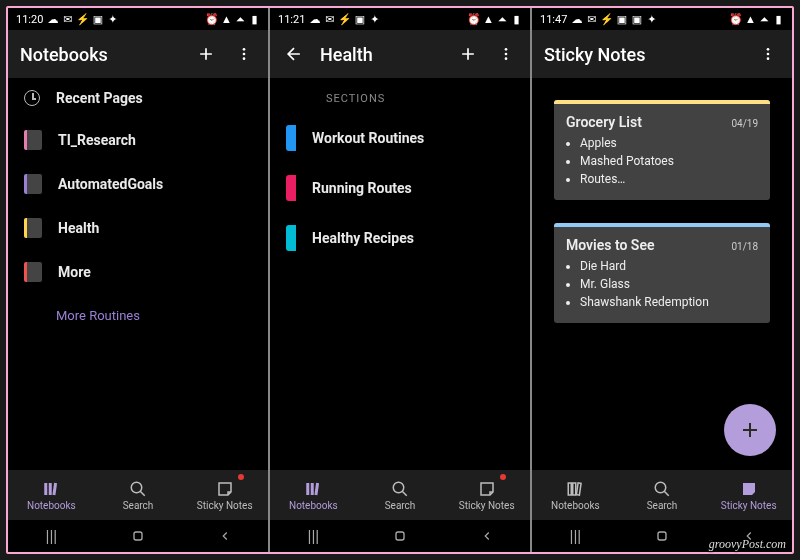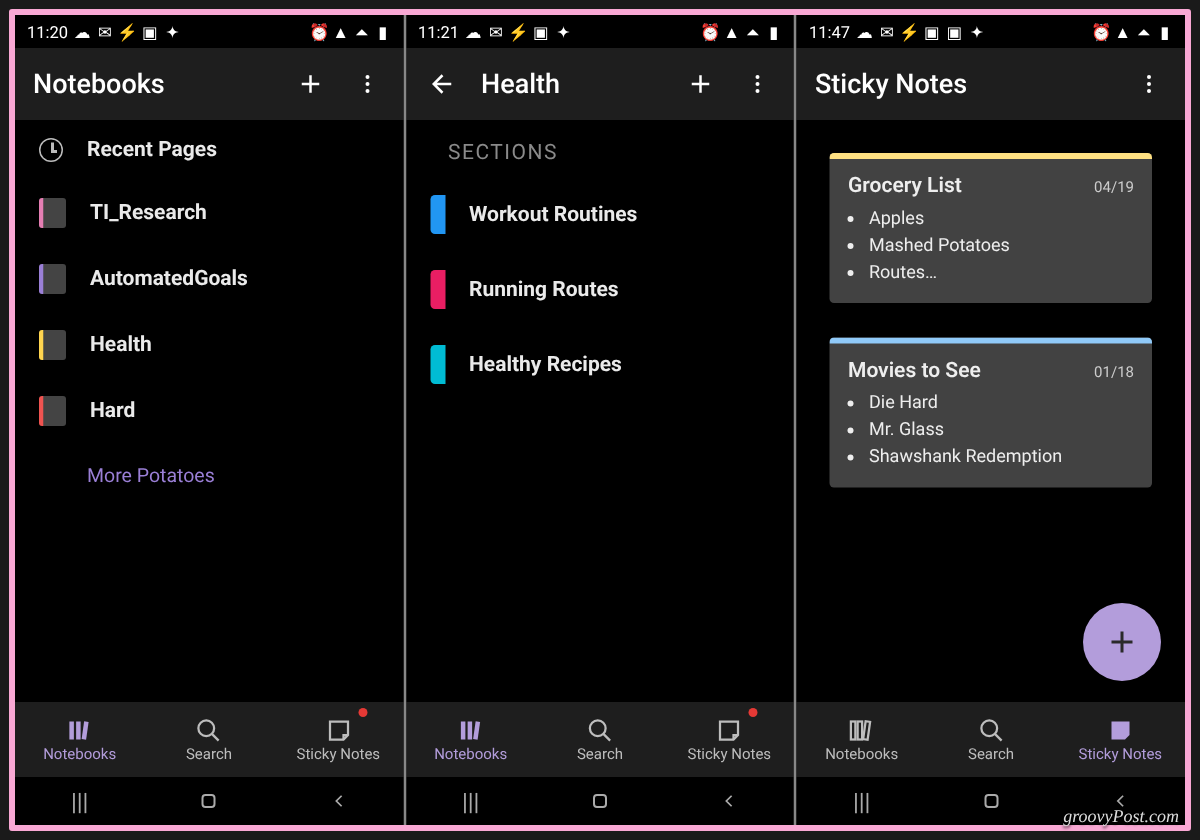--- a/index.html
+++ b/index.html
@@ -1,27 +1,27 @@
 <!DOCTYPE html>
 <html><head>
   <meta charset="utf-8">
   <style>
     * { margin: 0; padding: 0; box-sizing: border-box; }
     body { background: #1a1a1a; width: 800px; height: 560px; overflow: hidden; font-family: -apple-system, Roboto, sans-serif; position: relative; }
-    .frame { position: absolute; inset: 6px; border: 4px solid #f9a8d4; border-radius: 2px; display: flex; gap: 2px; background: #888; }
+    .frame { position: absolute; inset: 6px; border: 2px solid #f9a8d4; border-radius: 2px; display: flex; gap: 2px; background: #888; }
     .phone { flex: 1; background: #000; display: flex; flex-direction: column; position: relative; }
     .statusbar { height: 22px; background: #000; color: #fff; display: flex; align-items: center; padding: 0 8px; font-size: 11px; }
     .statusbar .sb-left { display: flex; gap: 4px; align-items: center; }
     .statusbar .sb-right { margin-left: auto; display: flex; gap: 3px; align-items: center; }
     .sb-glyph { width: 11px; height: 11px; display: inline-flex; align-items: center; justify-content: center; }
     .appbar { height: 48px; background: #1e1e1e; display: flex; align-items: center; padding: 0 12px; gap: 14px; }
     .appbar .title { color: #fff; font-size: 18px; font-weight: 500; flex: 1; }
     .iconbtn { width: 24px; height: 24px; display: flex; align-items: center; justify-content: center; color: #fff; cursor: pointer; }
     .content { flex: 1; background: #000; overflow: hidden; }
-    .section-header { color: #8a8a8a; font-size: 14px; letter-spacing: 1px; padding: 14px 28px 8px; }
+    .section-header { color: #8a8a8a; font-size: 11px; letter-spacing: 1px; padding: 14px 28px 8px; margin-left: 28px; }
     .row { display: flex; align-items: center; padding: 12px 16px; gap: 16px; cursor: pointer; font-weight: bold; }
     .row-icon { width: 18px; height: 20px; border-radius: 2px; flex-shrink: 0; position: relative; }
     .notebook-icon { background: #444; border-left: 3px solid var(--c); }
     .section-tab { width: 10px; height: 26px; border-radius: 3px 0 0 3px; background: var(--c); }
     .row-label { color: #eaeaea; font-size: 14px; }
     .more-link { color: #9a7fd6; font-size: 13px; padding: 14px 16px 14px 48px; cursor: pointer; }
     .bottomnav { height: 50px; background: #1e1e1e; display: flex; }
     .tab { flex: 1; display: flex; flex-direction: column; align-items: center; justify-content: center; gap: 2px; color: #bdbdbd; font-size: 10px; cursor: pointer; position: relative; }
     .tab.active { color: #b39ddb; }
     .tab .ticon { width: 20px; height: 18px; display: flex; align-items: center; justify-content: center; }
@@ -92,23 +92,23 @@
       <div class="row">
         <span class="row-icon notebook-icon" style="--c:#9a7fd6"></span>
         <span class="row-label">AutomatedGoals</span>
       </div>
       <div class="row">
         <span class="row-icon notebook-icon" style="--c:#ffd54f"></span>
         <span class="row-label">Health</span>
       </div>
       <div class="row">
         <span class="row-icon notebook-icon" style="--c:#ef5350"></span>
-        <span class="row-label">Hard</span>
-      </div>
-      <div class="more-link">More Potatoes</div>
+        <span class="row-label">More</span>
+      </div>
+      <div class="more-link">More Routines</div>
     </div>
     <div class="bottomnav">
       <div class="tab active">
         <span class="ticon">
             <svg width="20" height="18" viewBox="0 0 24 24" fill="currentColor">
               <rect x="3" y="4" width="4" height="16"></rect>
               <rect x="9" y="4" width="4" height="16"></rect>
               <rect x="15" y="4" width="4" height="16" transform="rotate(8 17 12)"></rect>
             </svg>
           </span>

